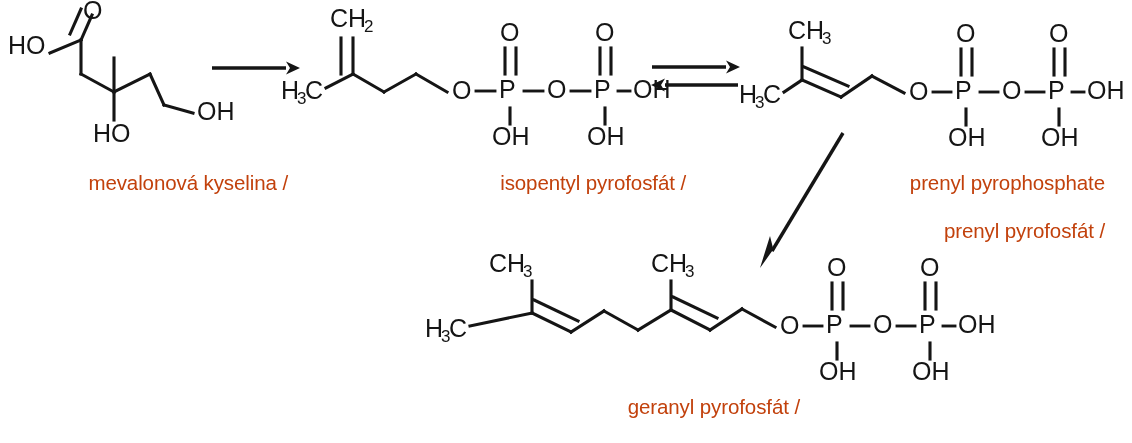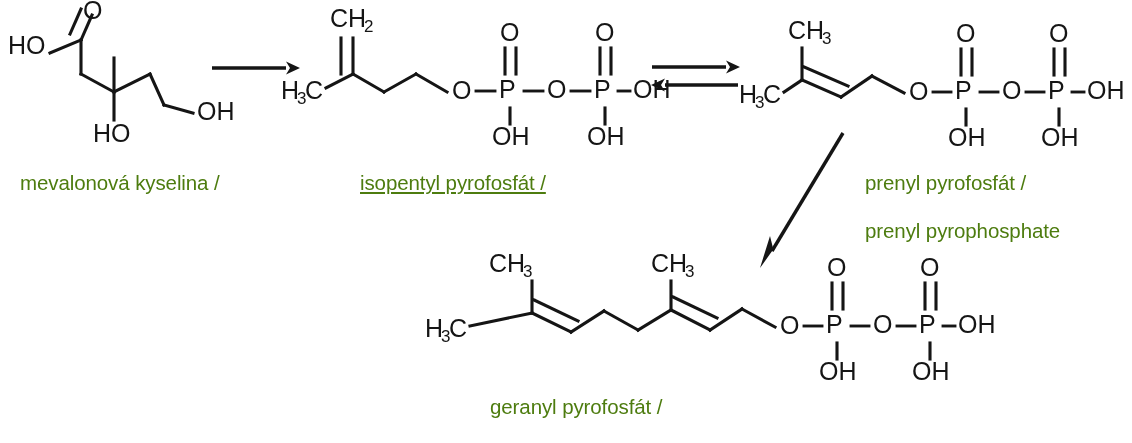--- a/index.html
+++ b/index.html
@@ -4,22 +4,22 @@
 <style>
   html,body{margin:0;padding:0;background:#ffffff;}
   body{width:1132px;height:443px;font-family:"Liberation Sans",sans-serif;overflow:hidden;}
   #scene{position:relative;width:1132px;height:443px;background:#fff;}
   svg{position:absolute;left:0;top:0;width:1132px;height:443px;overflow:visible;}
   .bond{stroke:#151515;stroke-width:3.1;fill:none;stroke-linecap:square;stroke-linejoin:miter;}
   .bond-thin{stroke:#151515;stroke-width:2.9;fill:none;stroke-linecap:square;}
   .arrow-line{stroke:#151515;stroke-width:3.4;fill:none;stroke-linecap:butt;}
   .atom{font-family:"Liberation Sans",sans-serif;font-size:25px;fill:#151515;dominant-baseline:middle;}
   .atom-sub{font-family:"Liberation Sans",sans-serif;font-size:17px;fill:#151515;dominant-baseline:middle;}
-  .caption{position:absolute;text-align:left;color:#4d7c0f;font-family:"Liberation Sans",sans-serif;
-           font-size:20.5px;line-height:24px;white-space:pre-line;letter-spacing:-0.1px;padding-left:20px;}
+  .caption{position:absolute;text-align:right;color:#c2410c;font-family:"Liberation Sans",sans-serif;
+           font-size:20.5px;line-height:24px;white-space:pre-line;letter-spacing:-0.1px;}
 </style>
 </head>
 <body>
 
 <div id="scene">
 
   <svg viewBox="0 0 1132 443">
 
     <g>
 
@@ -202,27 +202,27 @@
       <path class="bond-thin" d="M943,326 L955,326"></path>
       <text class="atom" x="958" y="326">OH</text>
     </g>
 
   </svg>
 
   <div class="caption" style="left:0px;top:147px;width:288px;">
     <div>mevalonová kyselina /</div>
   </div>
 
-  <div class="caption" style="left:340px;top:147px;width:330px;text-decoration:underline;">
+  <div class="caption" style="left:356px;top:147px;width:330px;">
     <div>isopentyl pyrofosfát /</div>
   </div>
 
   <div class="caption" style="left:845px;top:147px;width:260px;">
+    <div>prenyl pyrophosphate</div>
     <div>prenyl pyrofosfát /</div>
-    <div>prenyl pyrophosphate</div>
   </div>
 
   <div class="caption" style="left:470px;top:371px;width:330px;">
     <div>geranyl pyrofosfát /</div>
     
   </div>
 
 </div>
 
 </body></html>

